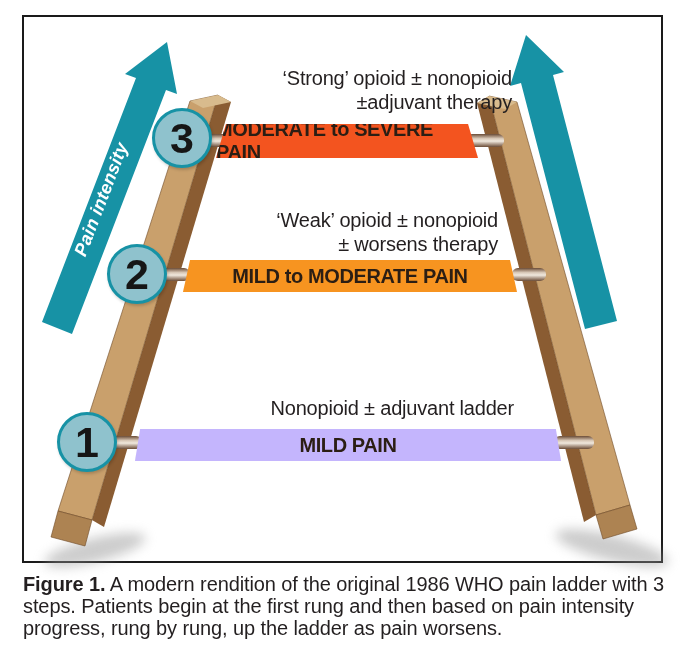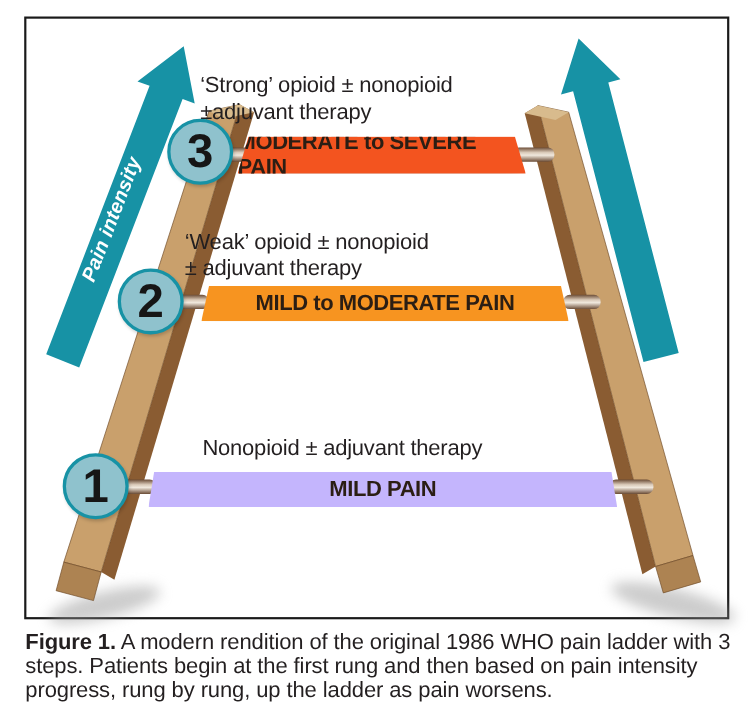--- a/index.html
+++ b/index.html
@@ -17,21 +17,21 @@
   .page{position:relative;width:687px;height:646px;background:#ffffff;overflow:hidden;}
   .frame{position:absolute;left:22px;top:15px;width:641px;height:548px;border:2px solid var(--frame);background:#ffffff;z-index:0;}
   svg.art{position:absolute;left:0;top:0;width:687px;height:646px;z-index:1;}
   .axis-label{
     position:absolute;left:23px;top:188px;width:160px;height:24px;
     transform:rotate(-69deg);
     color:#ffffff;font-weight:bold;font-style:italic;font-size:18px;
     text-align:center;z-index:2;letter-spacing:.2px;
   }
   .therapy{
-    position:absolute;width:330px;text-align:left;z-index:2;
+    position:absolute;width:330px;text-align:right;z-index:2;
     color:var(--text_dark);font-size:20px;line-height:24px;letter-spacing:-0.2px;
   }
   .therapy.t3{left:182px;top:66px;}
   .therapy.t2{left:168px;top:208px;}
   .therapy.t1{left:184px;top:396px;}
   .banner{
     position:absolute;z-index:2;display:flex;align-items:center;justify-content:center;
     font-weight:bold;font-size:20px;letter-spacing:-0.4px;color:#2B1E14;
     box-shadow:0 10px 12px -4px rgba(110,110,110,0.45);
   }
@@ -105,27 +105,27 @@
 
   <div class="therapy t3">
     <div>‘Strong’ opioid ± nonopioid</div>
     <div>±adjuvant therapy</div>
   </div>
   <div class="banner b3" style="background-color: rgb(243, 84, 31);">MODERATE to SEVERE PAIN</div>
   <div class="step-circle c3">3</div>
 
   <div class="therapy t2">
     <div>‘Weak’ opioid ± nonopioid</div>
-    <div>± adjuvant therapy</div>
+    <div>± worsens therapy</div>
   </div>
   <div class="banner b2" style="background-color: rgb(247, 148, 32);">MILD to MODERATE PAIN</div>
   <div class="step-circle c2">2</div>
 
   <div class="therapy t1">
-    <div>Nonopioid ± adjuvant therapy</div>
+    <div>Nonopioid ± adjuvant ladder</div>
   </div>
   <div class="banner b1" style="background-color: #c4b5fd;">MILD PAIN</div>
   <div class="step-circle c1">1</div>
 
   <p class="caption">
     <span class="cap-label">Figure 1.</span><span> A modern rendition of the original 1986 WHO pain ladder with 3 steps. Patients begin at the first rung and then based on pain intensity progress, rung by rung, up the ladder as pain worsens.</span>
   </p>
 
 </div>
 

